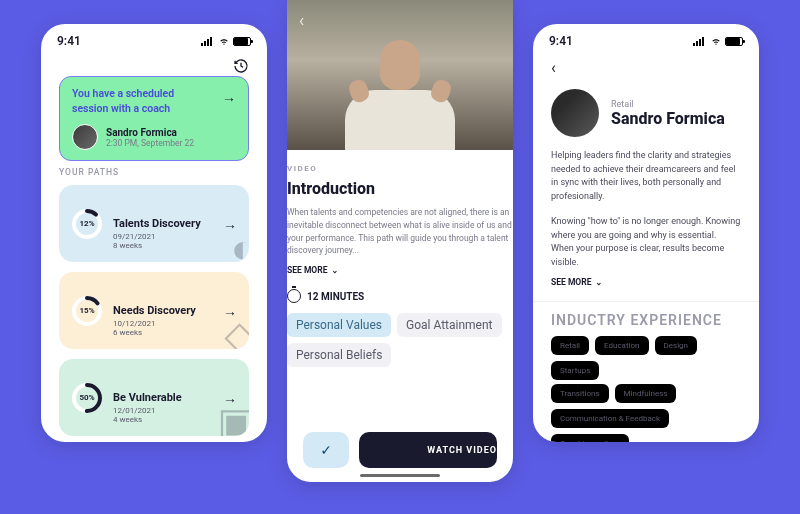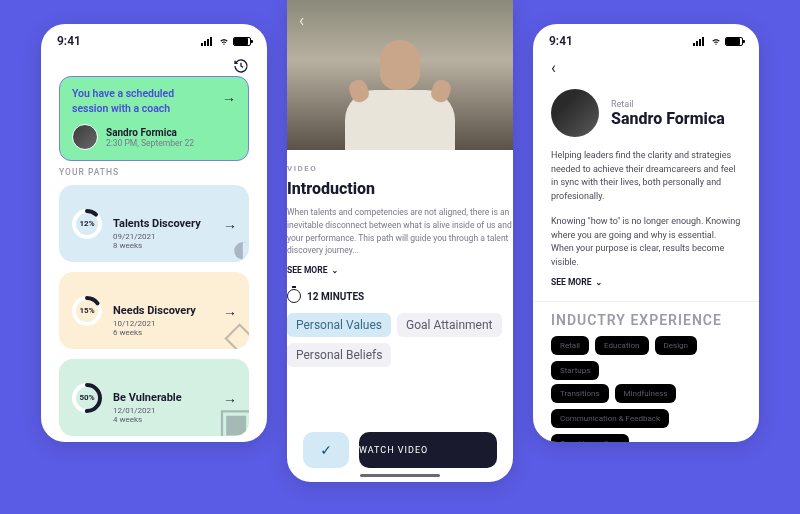--- a/index.html
+++ b/index.html
@@ -114,21 +114,21 @@
   .timer-icon { width:14px; height:14px; border:1.5px solid #1a1a2e; border-radius:50%; position:relative;}
   .timer-icon::before { content:''; position:absolute; top:-4px; left:4px; width:4px; height:2px; background:#1a1a2e;}
   .tags { display:flex; flex-wrap:wrap; gap:6px;}
   .tag { background:#f0f0f5; padding:5px 9px; border-radius:6px; font-size:12px; color:#5a5a6a;}
   .tag.active { background:#d3e9f5; color:#3a6a8a;}
   .video-actions {
     position:absolute; bottom:14px; left:16px; right:16px;
     display:flex; gap:10px; align-items:center;
   }
   .btn-done { width:46px; height:36px; background:#d3e9f5; border-radius:10px; display:flex; align-items:center; justify-content:center; font-size:14px; color:#0a4a6a;}
-  .btn-watch { flex:1; height:36px; background:#1a1a2e; color:#fff; border-radius:10px; display:flex; align-items:center; justify-content:flex-start; font-size:9px; font-weight:400; letter-spacing:1px;}
+  .btn-watch { flex:1; height:36px; background:#1a1a2e; color:#fff; border-radius:10px; display:flex; align-items:center; justify-content:flex-end; font-size:9px; font-weight:700; letter-spacing:1px;}
   .home-indicator { position:absolute; bottom:5px; left:50%; transform:translateX(-50%); width:80px; height:3px; background:#6a6a6a; border-radius:2px;}
   .phone.middle { height: 482px;}
   .phone.left, .phone.right { height: 418px; }
 
   
   .back-btn-dark { padding: 6px 18px; font-size:16px;}
   .profile-header { display:flex; align-items:center; gap:12px; padding: 6px 18px 12px;}
   .avatar-lg { width:48px; height:48px; border-radius:50%; background: linear-gradient(135deg,#2a2a2a 30%,#5a5a5a); flex-shrink:0;}
   .profile-role { font-size:9px; color:#8a8a9a;}
   .profile-name { font-size:16px; font-weight:800; color:#1a1a2e;}

